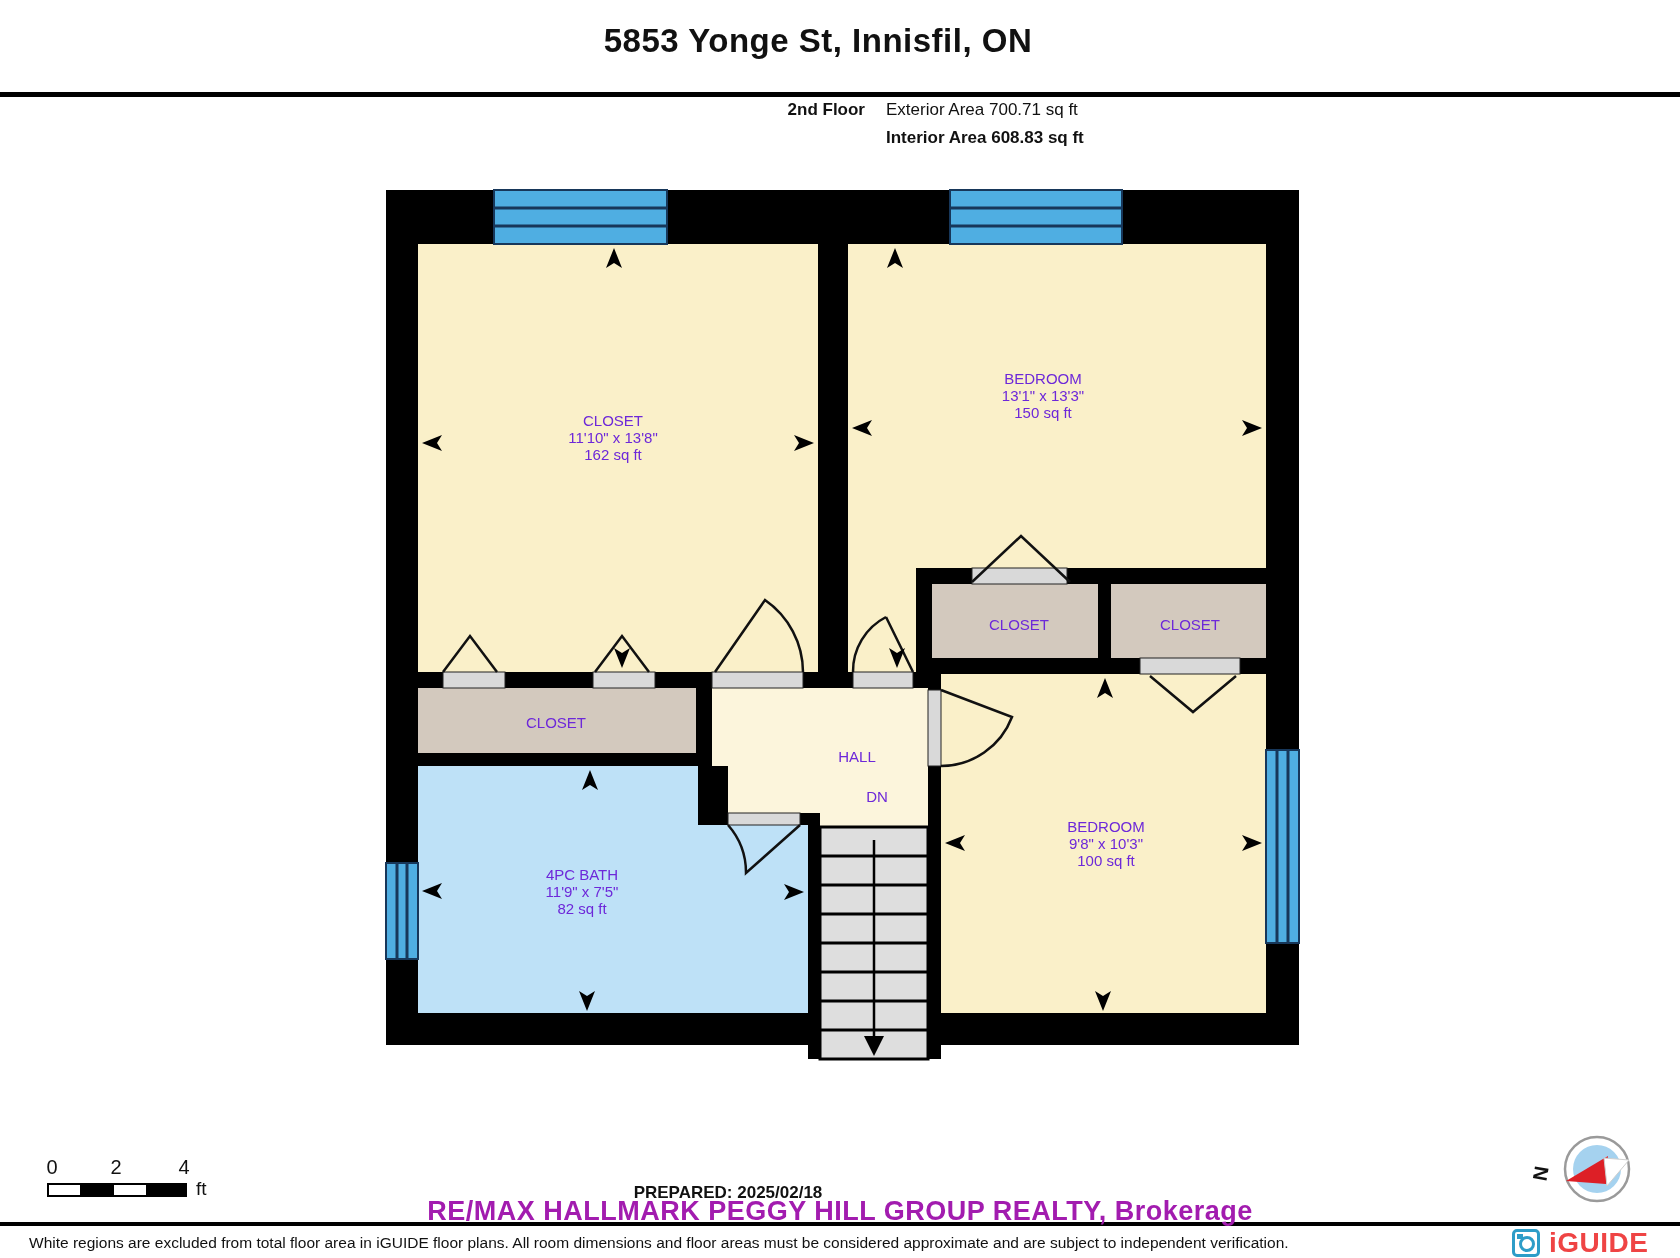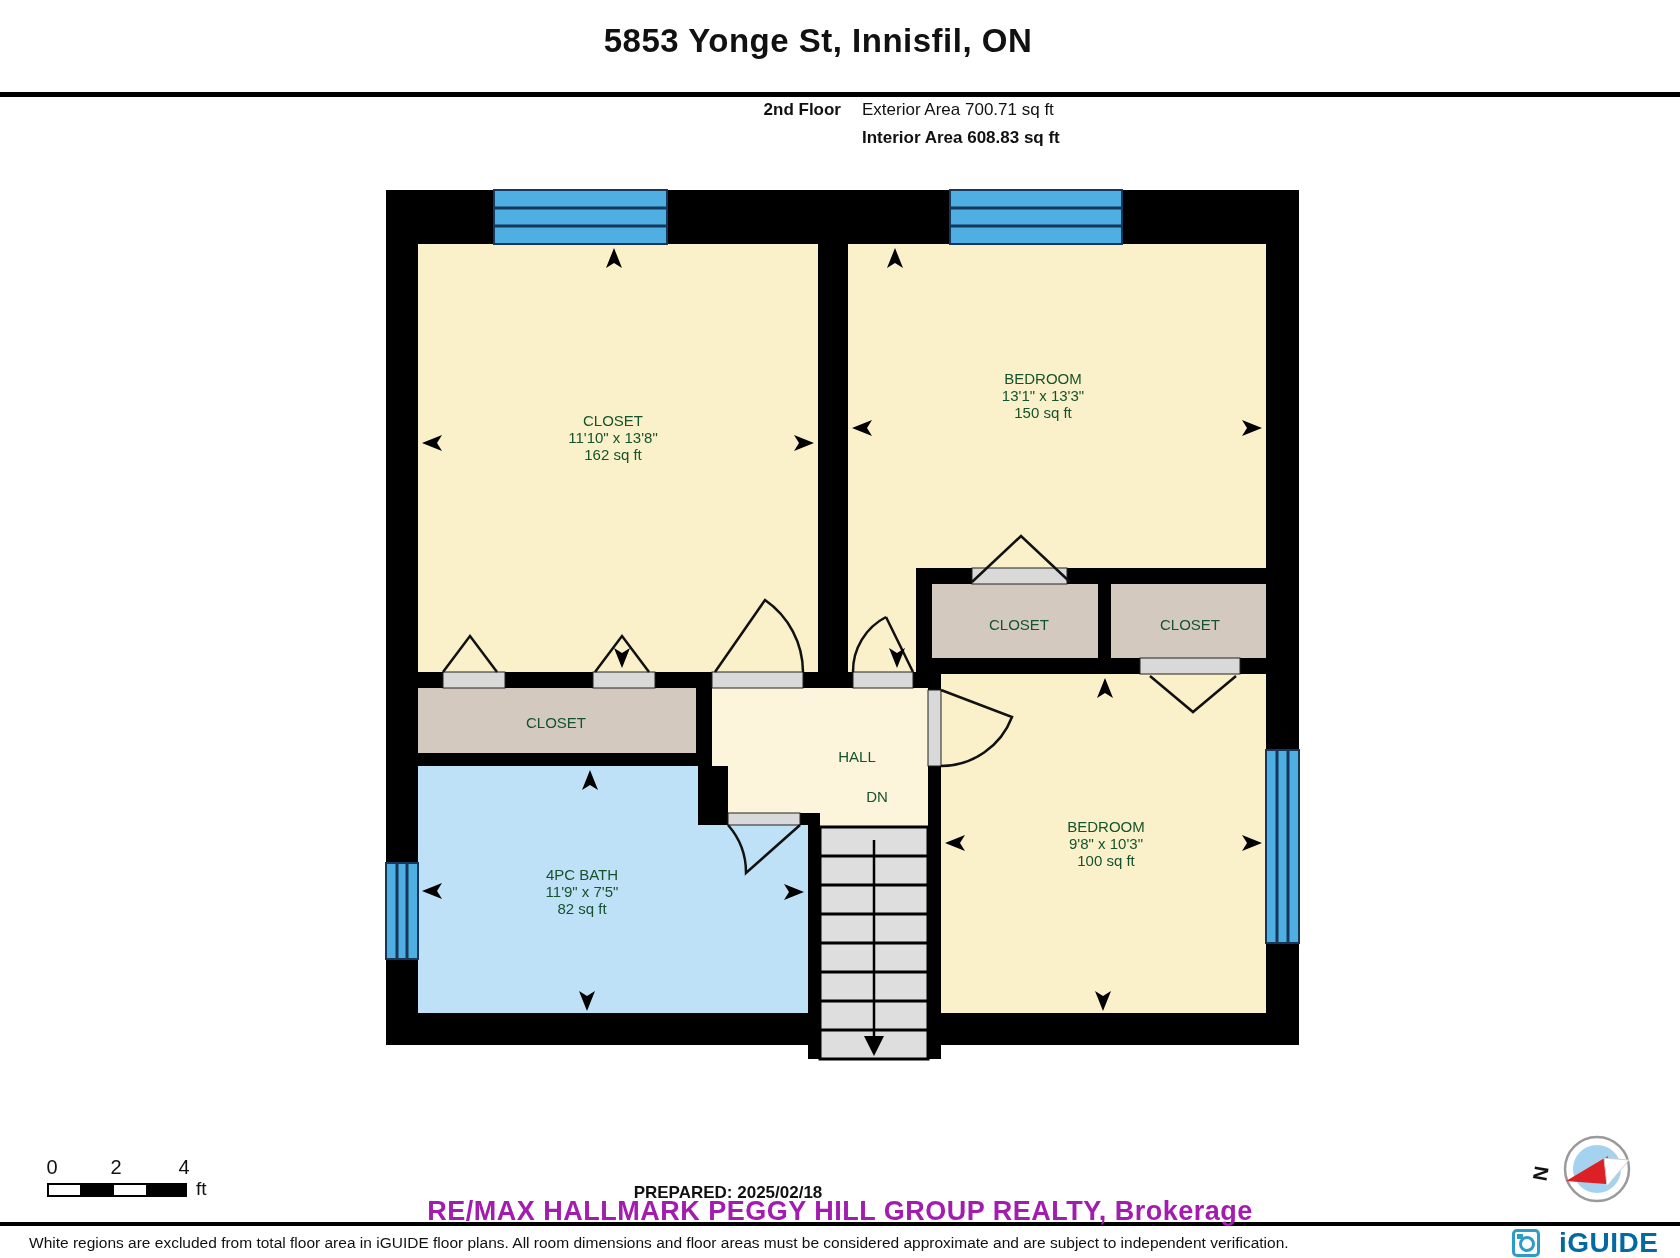--- a/index.html
+++ b/index.html
@@ -1,36 +1,36 @@
 <!DOCTYPE html>
 <html><head>
 <meta charset="utf-8">
 <style>
   html,body{margin:0;padding:0;background:#fff;}
   body{width:1680px;height:1258px;position:relative;overflow:hidden;
        font-family:"Liberation Sans",sans-serif;color:#111;}
   .abs{position:absolute;}
   .title{top:22px;left:0;width:1636px;text-align:center;font-size:33px;font-weight:700;letter-spacing:0.5px;}
   .hrule{left:0;width:1680px;height:5px;background:#000;}
-  .sub{font-size:17px;}
+  .sub{font-size:17px;padding-left:24px;}
   .sub.bold{font-weight:700;}
   .floorlbl{top:100px;left:0;width:841px;text-align:right;}
   .extarea{top:100px;left:862px;}
   .intarea{top:128px;left:862px;font-weight:bold;}
-  .roomlbl{width:220px;text-align:center;font-size:15px;line-height:17px;color:#14532d;}
+  .roomlbl{width:220px;text-align:center;font-size:15px;line-height:17px;color:#6d28d9;}
   .roomlbl div{white-space:nowrap;}
   .ticklbl{font-size:20px;width:24px;text-align:center;top:1156px;}
   .ftlbl{font-size:19px;top:1178px;left:196px;}
   .prepared{top:1183px;left:0;width:1456px;text-align:center;font-size:17px;font-weight:700;z-index:4;}
   .watermark{top:1196px;left:0;width:1680px;text-align:center;font-size:27px;font-weight:700;
              color:#a21caf;letter-spacing:0.5px;z-index:3;white-space:nowrap;}
   .botrule{top:1222px;left:0;width:1680px;height:4px;background:#000;}
   .disclaimer{top:1234px;left:29px;font-size:15.5px;}
   .northlbl{top:1162px;left:1534px;font-size:20px;font-weight:700;transform:rotate(-80deg);}
-  .iguide{top:1227px;left:1512px;display:flex;align-items:center;gap:19px;color:#0369a1;}
+  .iguide{top:1227px;left:1512px;display:flex;align-items:center;gap:9px;color:#ef4444;}
   .iguide .glyph{width:22px;height:22px;border:3px solid #2d9dc8;border-radius:5px;position:relative;}
   .iguide .glyph .lens{position:absolute;right:2px;bottom:2px;width:10px;height:10px;border:3px solid #2d9dc8;border-radius:50%;}
   .iguide .glyph .dot{position:absolute;left:2px;top:2px;width:6px;height:5px;background:#2d9dc8;}
   .iguide .word{font-size:28px;font-weight:700;letter-spacing:0.5px;}
   svg{position:absolute;left:0;top:0;}
 </style>
 </head>
 <body>
 
 <svg width="1680" height="1258" viewBox="0 0 1680 1258">

